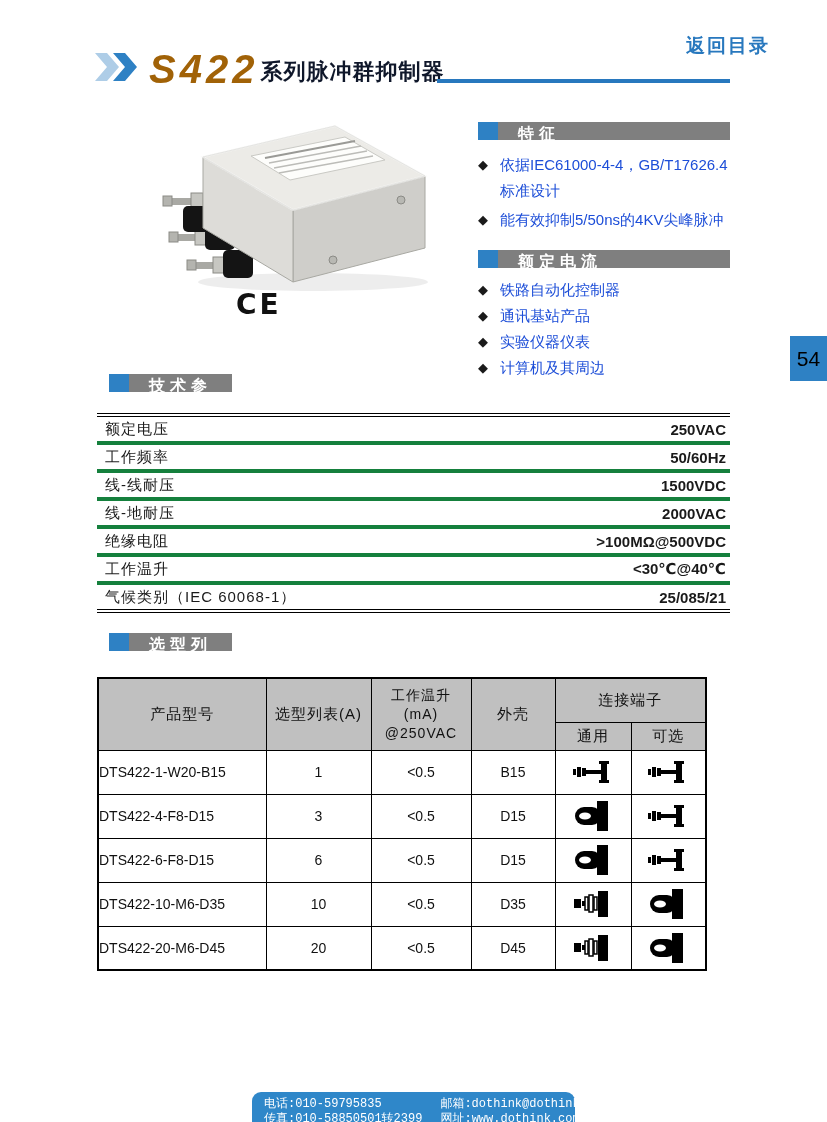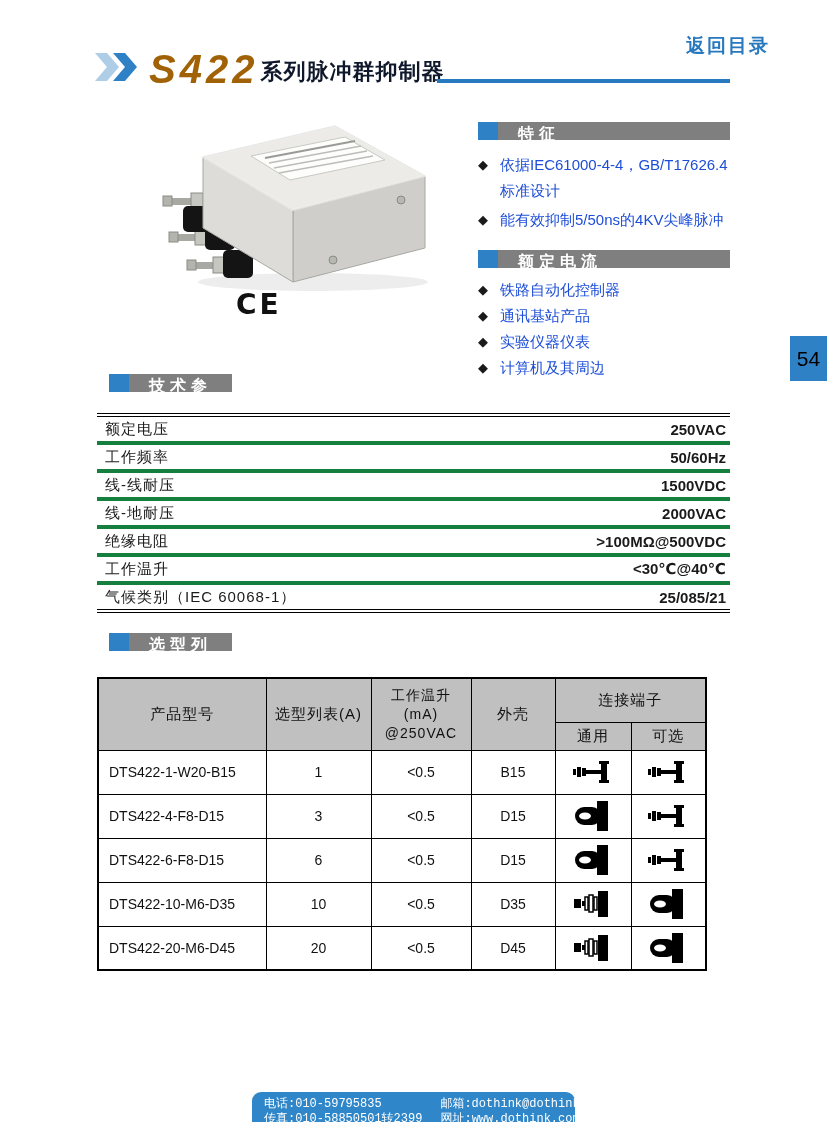--- a/index.html
+++ b/index.html
@@ -42,21 +42,21 @@
   .tech-table td.lab { padding-left:8px; letter-spacing:1px; }
   .tech-table td.val { text-align:right; padding-right:4px; font-weight:bold; font-family:"Liberation Sans","DejaVu Sans",sans-serif; }
 
   
   .sel-table { position:absolute; left:97px; top:677px; width:608px; border-collapse:collapse; border:2px solid #000; table-layout:fixed; }
   .sel-table th, .sel-table td { border:1px solid #000; font-weight:normal; font-size:14px; color:#111; text-align:center; vertical-align:middle; }
   .sel-table thead th { background:#c0c0c0; font-size:15px; letter-spacing:1px; }
   .sel-table .h1 { height:44px; }
   .sel-table .h2 { height:28px; }
   .sel-table tbody td { height:44px; background:#fff; }
-  .sel-table td.model { text-align:left; padding-left:10px; }
+  .sel-table td.model { text-align:left; }
   .leak-head { line-height:19px; font-size:14px; }
   .term-icon svg { display:block; margin:0 auto; }
 
   
   .footer-pill { position:absolute; left:252px; top:1092px; width:323px; height:42px; background:#2f87c9; border-radius:9px; display:flex; padding:5px 10px 0 12px; gap:18px; }
   .footer-col { color:#fff; font-size:12px; line-height:15px; white-space:nowrap; font-family:"Liberation Mono","DejaVu Sans Mono",monospace; }
   .footer-link { color:#fff; text-decoration:underline; cursor:pointer; }
 </style>
 </head>
 <body>

